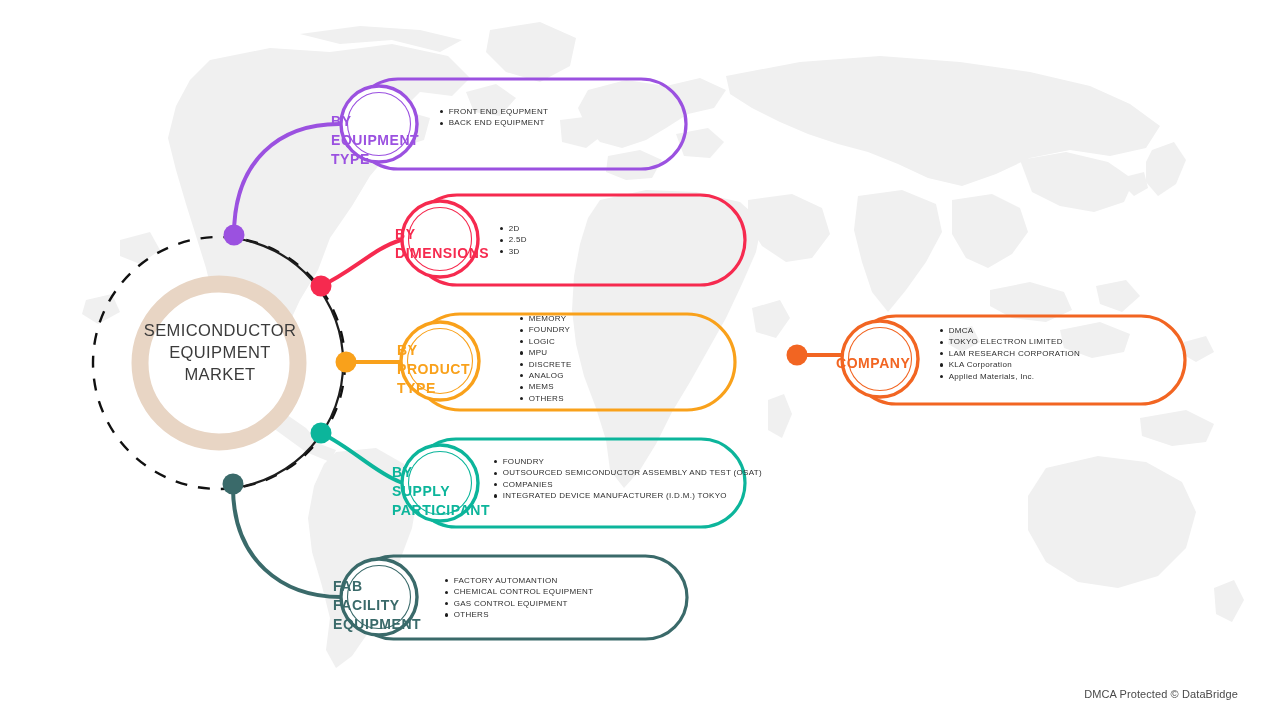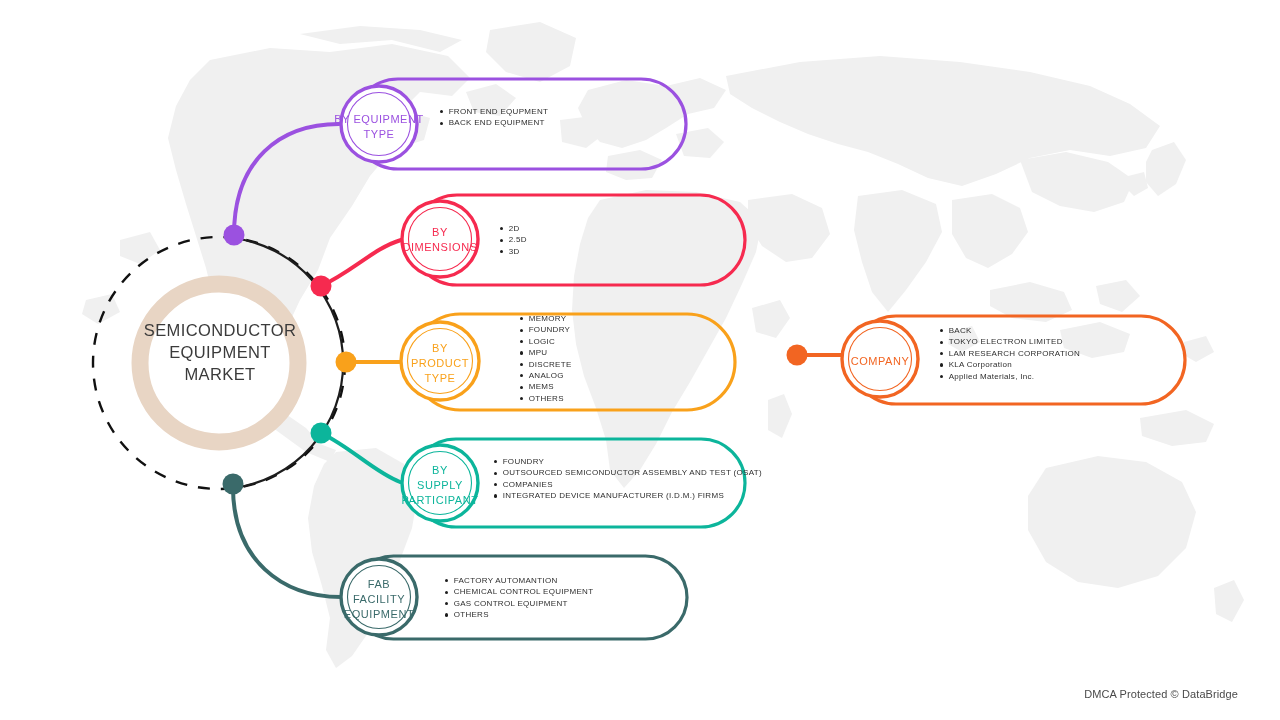--- a/index.html
+++ b/index.html
@@ -43,23 +43,22 @@
     font-size: 16.5px;
     font-weight: normal;
     letter-spacing: 0.4px;
     line-height: 1.32;
     color: #3b3b3b;
   }
 
   
   .node-label {
     position: absolute;
-    text-align: center;
-    font-size: 11px;
-    font-weight: normal;
+    font-size: 14px;
+    font-weight: bold;
     letter-spacing: 0.55px;
     line-height: 1.35;
     white-space: pre-line;
   }
 
   
   .bullets {
     position: absolute;
     color: #2e2e2e;
     font-size: 8px;
@@ -320,21 +319,21 @@
       <div class="bullet-row">
         <span class="dot"></span>
         <span>OUTSOURCED SEMICONDUCTOR ASSEMBLY AND TEST (OSAT)</span>
       </div>
       <div class="bullet-row">
         <span class="dot"></span>
         <span>COMPANIES</span>
       </div>
       <div class="bullet-row">
         <span class="dot"></span>
-        <span>INTEGRATED DEVICE MANUFACTURER (I.D.M.) FIRMS</span>
+        <span>INTEGRATED DEVICE MANUFACTURER (I.D.M.) TOKYO</span>
       </div>
     </div>
 
   <div class="bullets" style="left:445px; top:575px;text-align:right;">
       <div class="bullet-row">
         <span class="dot"></span>
         <span>FACTORY AUTOMANTION</span>
       </div>
       <div class="bullet-row">
         <span class="dot"></span>
@@ -346,21 +345,21 @@
       </div>
       <div class="bullet-row">
         <span class="dot"></span>
         <span>OTHERS</span>
       </div>
     </div>
 
   <div class="bullets" style="left:940px; top:325px;">
       <div class="bullet-row">
         <span class="dot"></span>
-        <span>BACK</span>
+        <span>DMCA</span>
       </div>
       <div class="bullet-row">
         <span class="dot"></span>
         <span>TOKYO ELECTRON LIMITED</span>
       </div>
       <div class="bullet-row">
         <span class="dot"></span>
         <span>LAM RESEARCH CORPORATION</span>
       </div>
       <div class="bullet-row">

